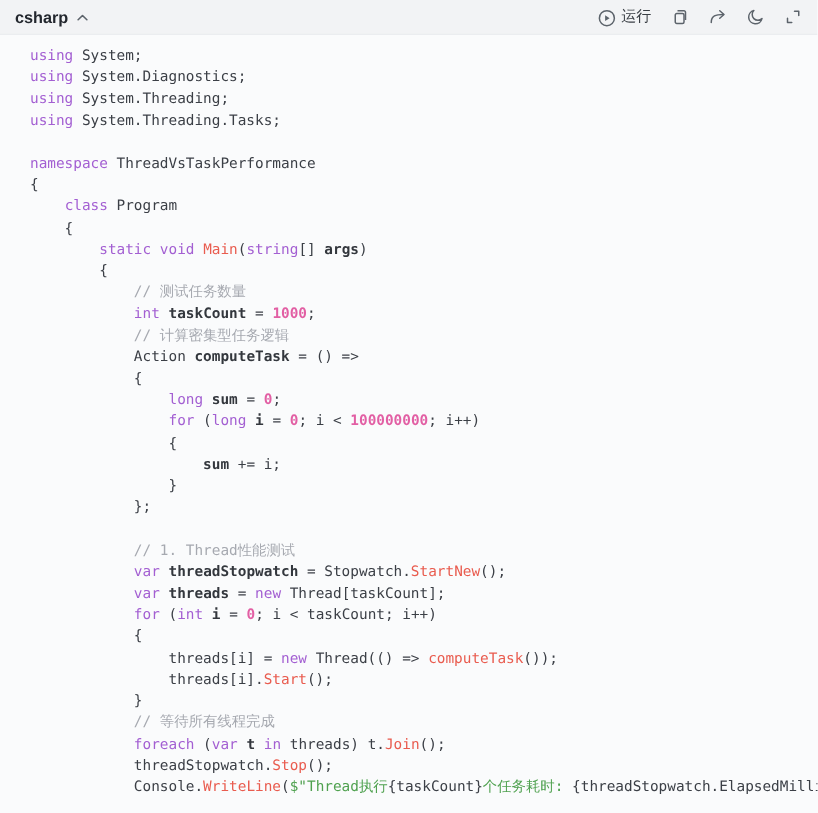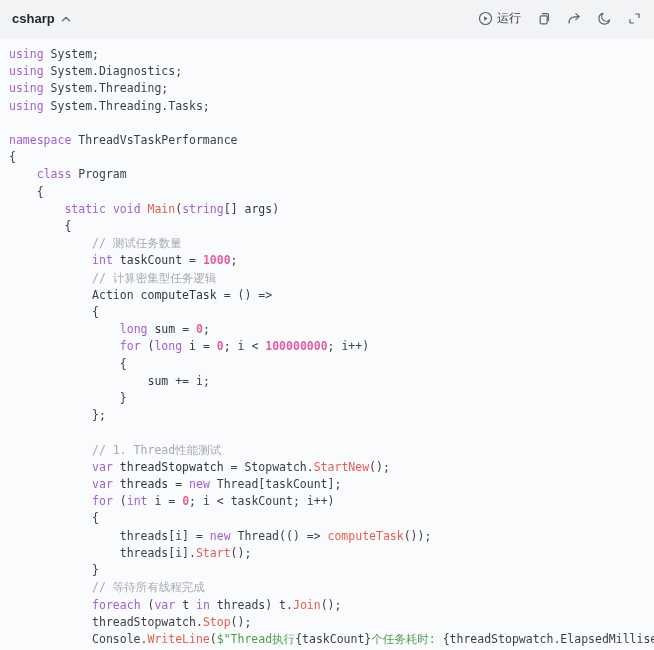--- a/index.html
+++ b/index.html
@@ -3,43 +3,43 @@
 <meta charset="utf-8">
 <style>
   * { margin:0; padding:0; box-sizing:border-box; }
   html,body { width:654px; height:650px; overflow:hidden; }
   body {
     font-family:"Liberation Sans", sans-serif;
     background:#fafbfc;
   }
   .code-card { width:654px; height:650px; background:#fafbfc; }
   .code-header {
-    height:38px; background:#f2f3f5; border-bottom:1px solid #ebedf0;
+    height:28px; background:#f2f3f5; border-bottom:1px solid #ebedf0;
     display:flex; align-items:center; justify-content:space-between;
     padding:0 12px 0 12px;
   }
   .header-left { display:flex; align-items:center; gap:4px; }
   .lang-label { font-size:13px; font-weight:700; color:#23272e; }
   .hicon { display:inline-flex; align-items:center; justify-content:center; cursor:pointer; }
   .hicon svg { display:block; }
   .header-right { display:flex; align-items:center; gap:15px; }
-  .run-btn { display:flex; align-items:center; gap:4px; cursor:pointer; }
+  .run-btn { display:flex; align-items:flex-end; gap:4px; cursor:pointer; }
   .run-label { font-size:12px; color:#3a3f45; }
   .code-body {
-    padding:8px 12px 12px 9px;
+    padding:8px 12px 12px 24px;
     font-family:"DejaVu Sans Mono", monospace;
     font-size:11.5px;
     line-height:17.2px;
     white-space:pre;
     color:#3b3f46;
   }
   .code-line { min-height:17.2px; }
   .tok-p { color:#3b3f46; }
   .tok-k { color:#a35fd2; }
-  .tok-v { color:#33373d; font-weight:400;margin-top:32px; }
+  .tok-v { color:#33373d; font-weight:700;margin-top:32px; }
   .tok-n { color:#e25fa4;font-weight:bold; }
   .tok-f { color:#e95c4f; }
   .tok-s { color:#4fa14f; }
   .tok-c { color:#a6a9b0; }
 </style>
 </head>
 <body>
 
 <div class="code-card">
 

